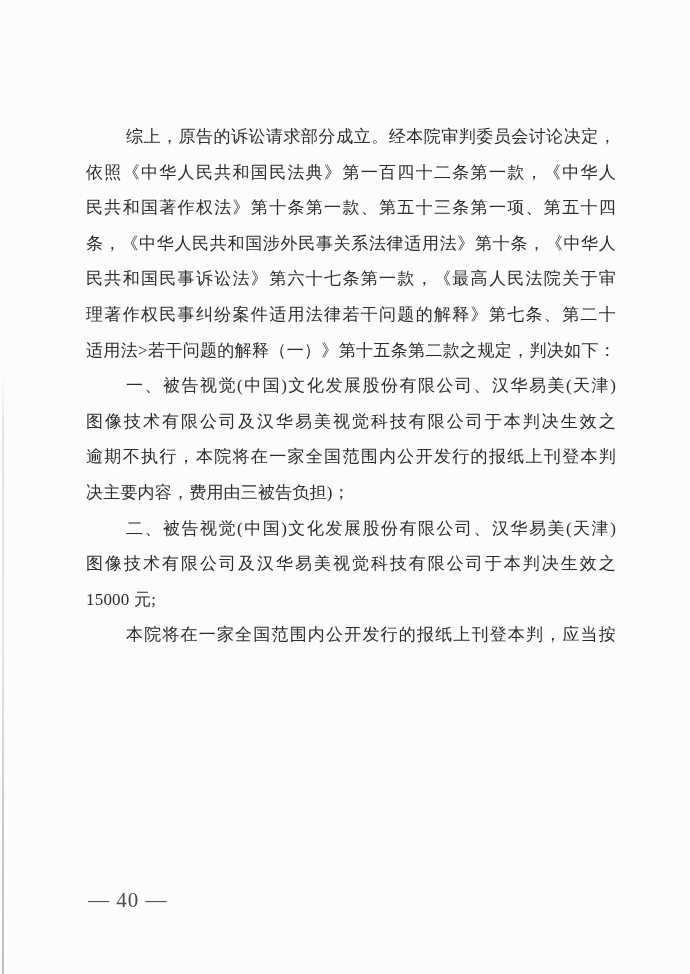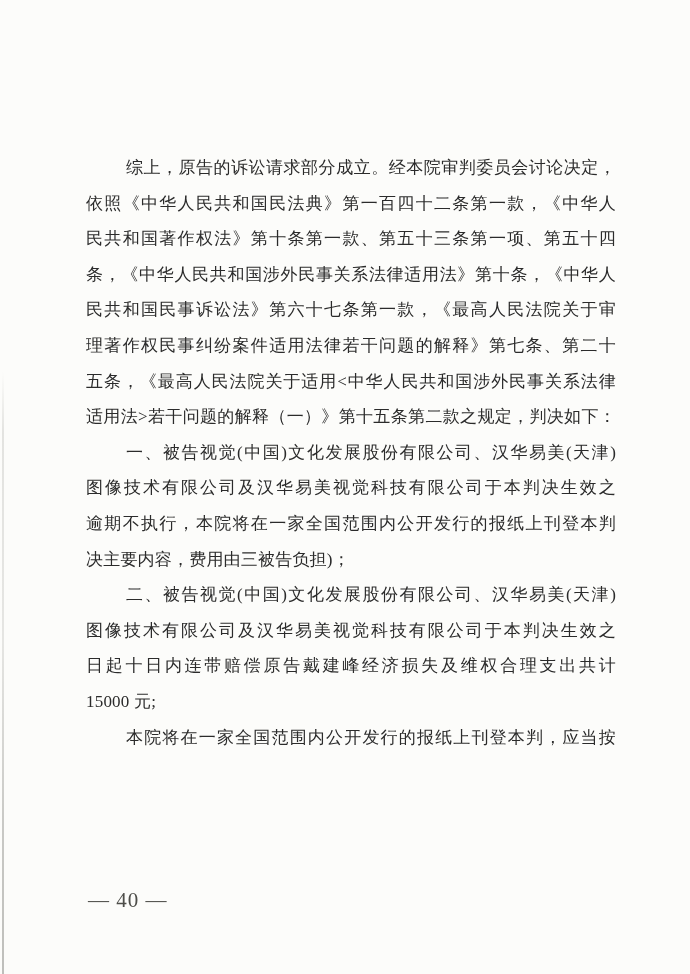--- a/index.html
+++ b/index.html
@@ -28,21 +28,20 @@
       rgba(170,170,165,0.30) 10%,
       rgba(160,160,155,0.25) 45%,
       rgba(150,150,145,0.50) 75%,
       rgba(140,140,135,0.55) 100%);
   }
   .text-block {
     position: absolute;
     left: 86px;
     top: 119px;
     width: 530px;
-    margin-top: 31px;
   }
   .line {
     font-size: 17px;
     line-height: 35.6px;
     letter-spacing: 0.2px;
     color: #2b2b2b;
     text-align: justify;
     text-align-last: justify;
   }
   .line.indent { text-indent: 40px; }
@@ -63,28 +62,26 @@
 
   <div class="scan-edge"></div>
 
   <div class="text-block">
     <div class="line indent">综上，原告的诉讼请求部分成立。经本院审判委员会讨论决定，</div>
     <div class="line">依照《中华人民共和国民法典》第一百四十二条第一款，《中华人</div>
     <div class="line">民共和国著作权法》第十条第一款、第五十三条第一项、第五十四</div>
     <div class="line">条，《中华人民共和国涉外民事关系法律适用法》第十条，《中华人</div>
     <div class="line">民共和国民事诉讼法》第六十七条第一款，《最高人民法院关于审</div>
     <div class="line">理著作权民事纠纷案件适用法律若干问题的解释》第七条、第二十</div>
-    <div class="line">五条，《最高人民法院关于适用&lt;中华人民共和国涉外民事关系法律</div>
     <div class="line">适用法&gt;若干问题的解释（一）》第十五条第二款之规定，判决如下：</div>
     <div class="line indent">一、被告视觉(中国)文化发展股份有限公司、汉华易美(天津)</div>
     <div class="line">图像技术有限公司及汉华易美视觉科技有限公司于本判决生效之</div>
     <div class="line">逾期不执行，本院将在一家全国范围内公开发行的报纸上刊登本判</div>
     <div class="line short">决主要内容，费用由三被告负担)；</div>
     <div class="line indent">二、被告视觉(中国)文化发展股份有限公司、汉华易美(天津)</div>
     <div class="line">图像技术有限公司及汉华易美视觉科技有限公司于本判决生效之</div>
-    <div class="line">日起十日内连带赔偿原告戴建峰经济损失及维权合理支出共计</div>
     <div class="line short">15000 元;</div>
     <div class="line indent">本院将在一家全国范围内公开发行的报纸上刊登本判，应当按</div>
   </div>
 
   <div class="page-number">— 40 —</div>
 
 </div>
 
 </body></html>

